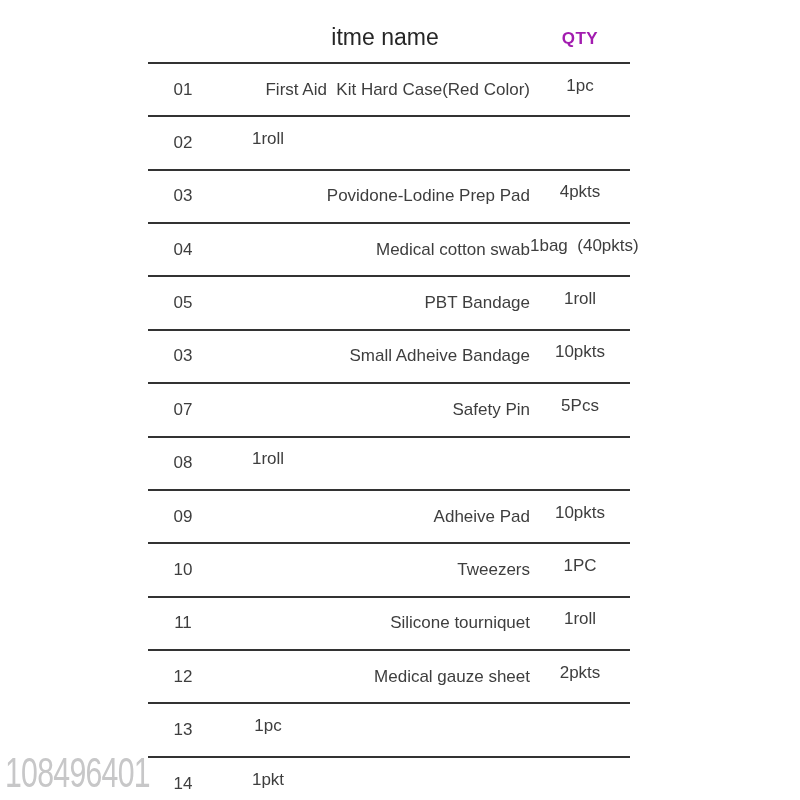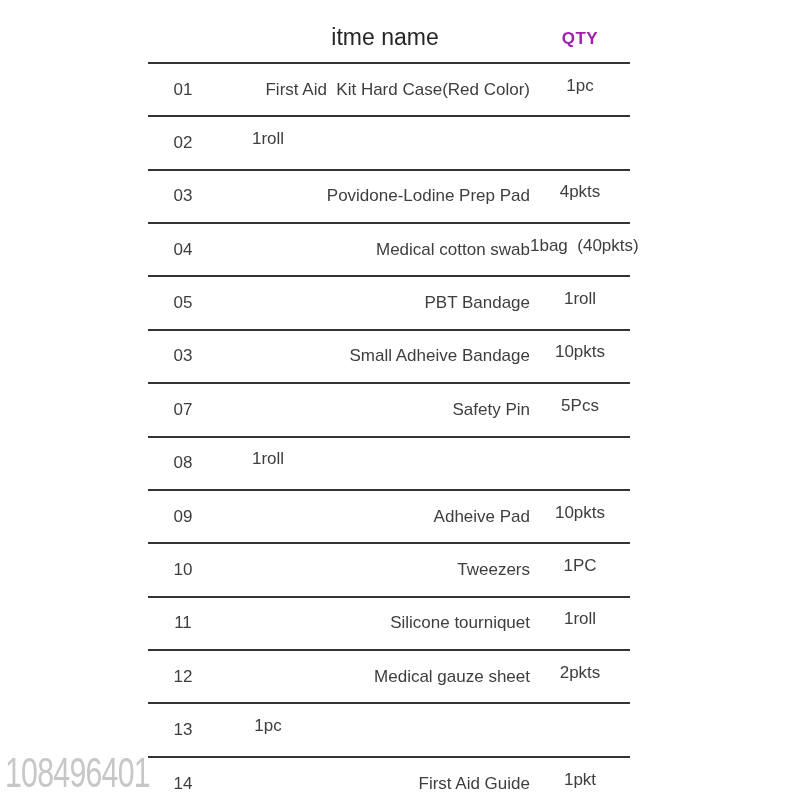--- a/index.html
+++ b/index.html
@@ -156,19 +156,18 @@
     <div class="col-qty">2pkts</div>
   </div>
 
   <div class="row">
     <div class="col-num">13</div>
     <div class="col-qty">1pc</div>
   </div>
 
   <div class="row">
     <div class="col-num">14</div>
-    <div class="col-item">First Aid Guide</div>
     <div class="col-qty">1pkt</div>
   </div>
 </div>
   </div>
 
 </div>
 
 </body></html>

